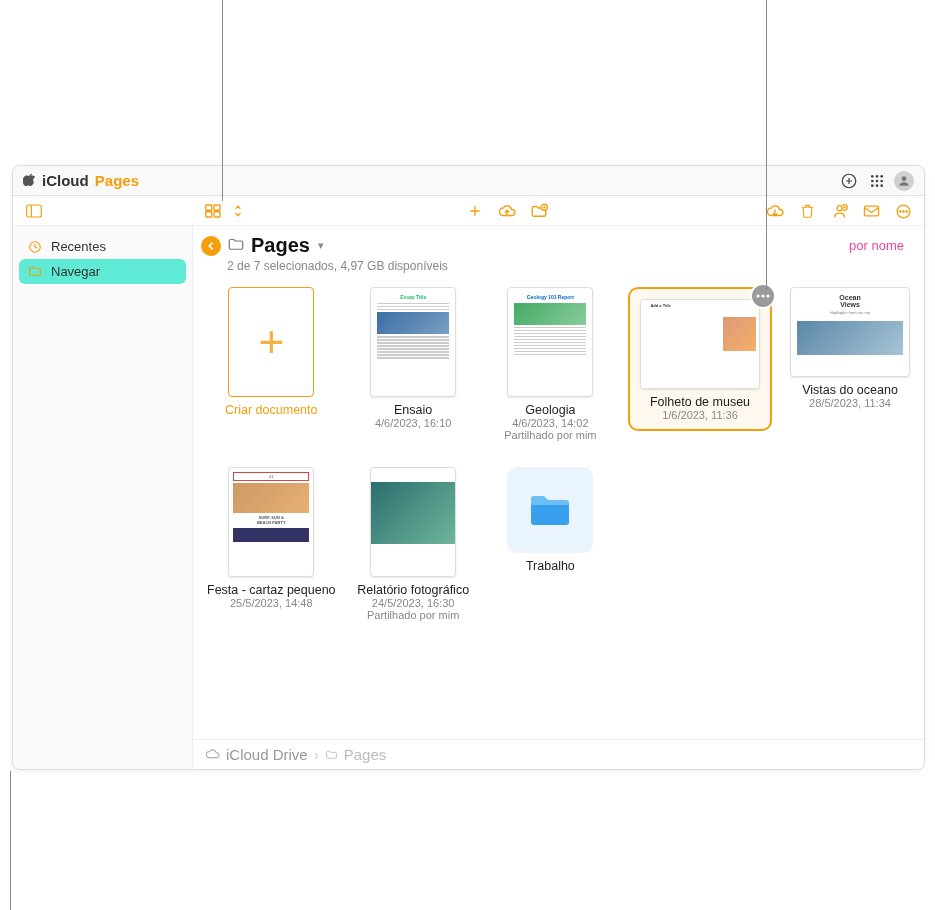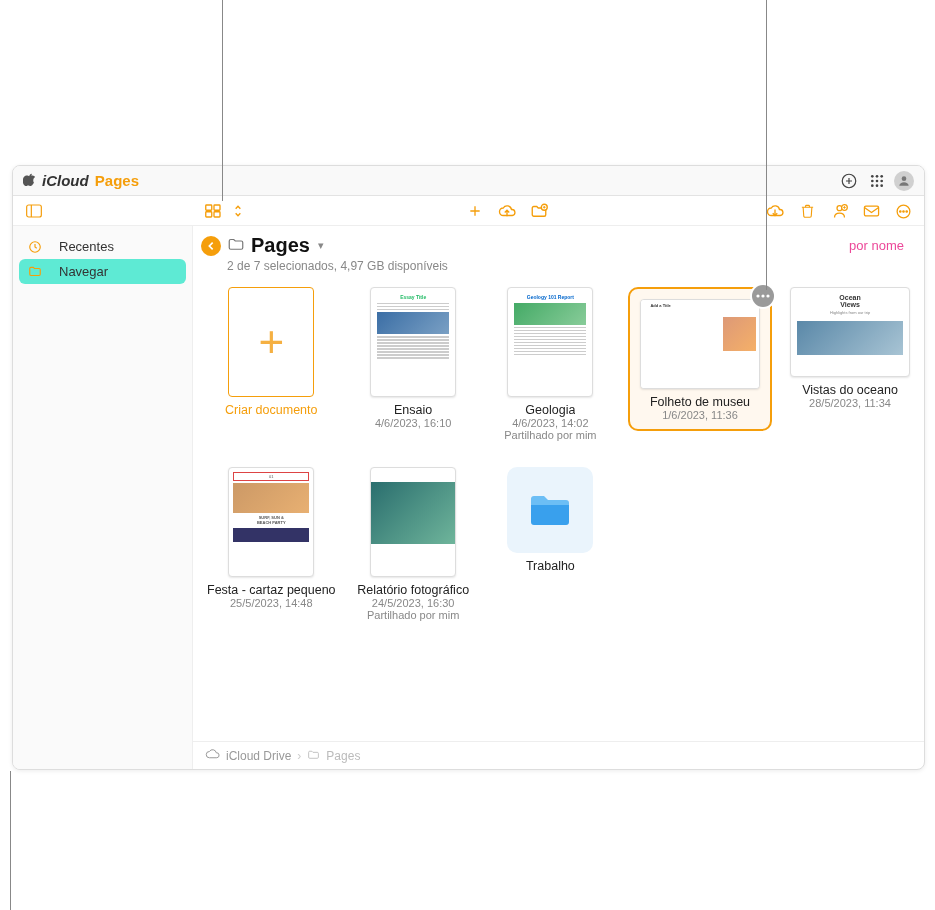--- a/index.html
+++ b/index.html
@@ -37,21 +37,21 @@
     height: 30px;
     background: #f9f9f9;
     border-bottom: 1px solid #e3e3e3;
     display: flex;
     align-items: center;
     padding: 0 10px;
     gap: 6px;
   }
   .apple-logo { font-size: 14px; color: #555; }
   .brand { font-size: 15px; font-weight: 600; }
-  .brand .i { color: #333; font-style: italic; }
+  .brand .i { color: #333; }
   .brand .p { color: #f59e0b; }
   .tb-spacer { flex: 1; }
   .tb-icon { color: #444; display:flex; align-items:center; justify-content:center; width:22px; height:22px; }
   .avatar { width:20px; height:20px; border-radius:50%; background:#d0d0d0; display:flex; align-items:center; justify-content:center; }
 
   
   .toolbar {
     height: 30px;
     display:flex;
     align-items:center;
@@ -70,21 +70,21 @@
     display:flex;
     min-height:0;
   }
   .sidebar {
     width: 180px;
     border-right: 1px solid #eee;
     padding: 8px 6px;
     background:#fafafa;
   }
   .side-item {
-    display:flex; align-items:center; gap:16px;
+    display:flex; align-items:center; gap:8px;
     padding: 5px 8px;
     font-size: 13px;
     color:#333;
     border-radius: 6px;
   }
   .side-item.active { background:#5eead4; }
   .side-icon { width:16px; display:flex; justify-content:center; color:#f59e0b; }
 
   .main {
     flex:1;
@@ -176,21 +176,21 @@
   .tri > div { flex:1; padding:3px; font-size:3px; }
   .tri .pc { background:#fff; }
   .tri .ph { background:linear-gradient(135deg,#d97,#f5b068); width:100%; height:34px; margin-top:14px;}
   .ocean-prev { width:100%; height:100%; padding:6px; }
   .ocean-prev .ot { font-size:7px; font-weight:700; }
   .ocean-prev .oi { height:34px; margin-top:6px; background:linear-gradient(135deg,#5a88a8,#a8c4d4); }
 
   .breadcrumb {
     border-top:1px solid #eee;
     padding:6px 12px;
-    font-size:12px; color:#999;
+    font-size:15px; color:#999;
     display:flex; align-items:center; gap:6px;
   }
   .breadcrumb .bc-sep { color:#ccc; }
 </style>
 </head>
 <body>
 
 <div class="annotation-line line1"></div>
 <div class="annotation-line line2"></div>
 <div class="annotation-line line3"></div>

